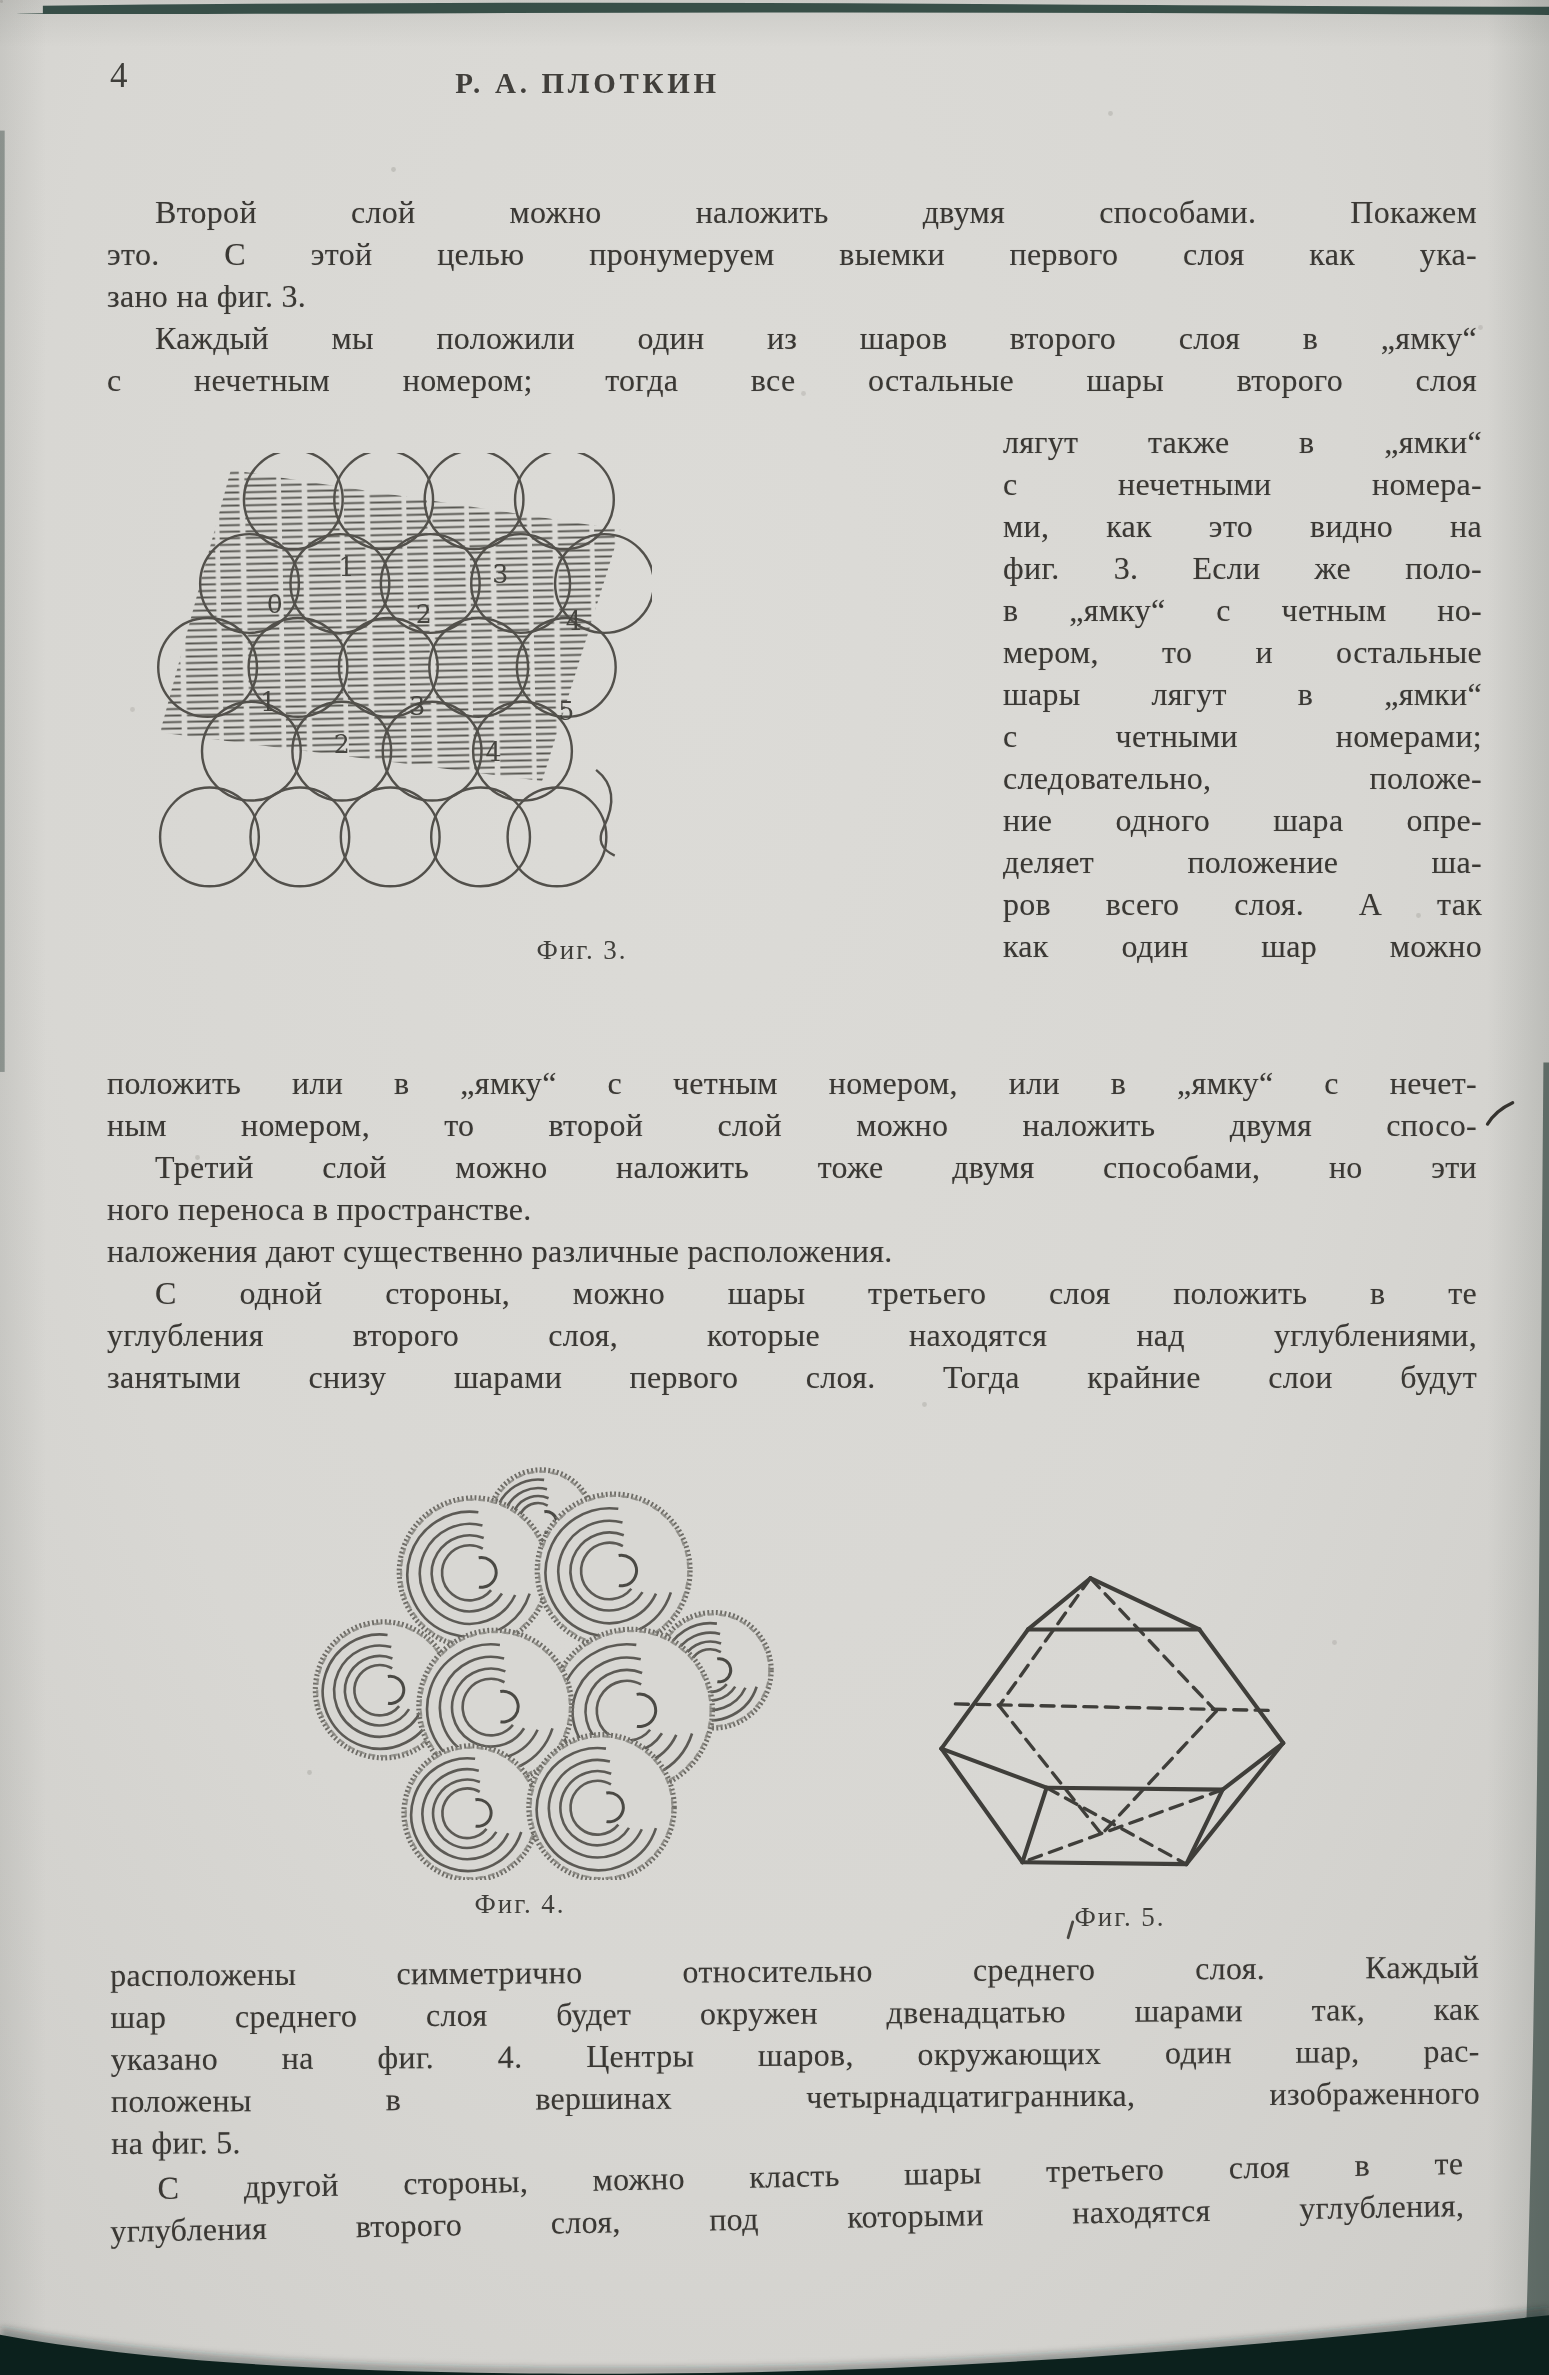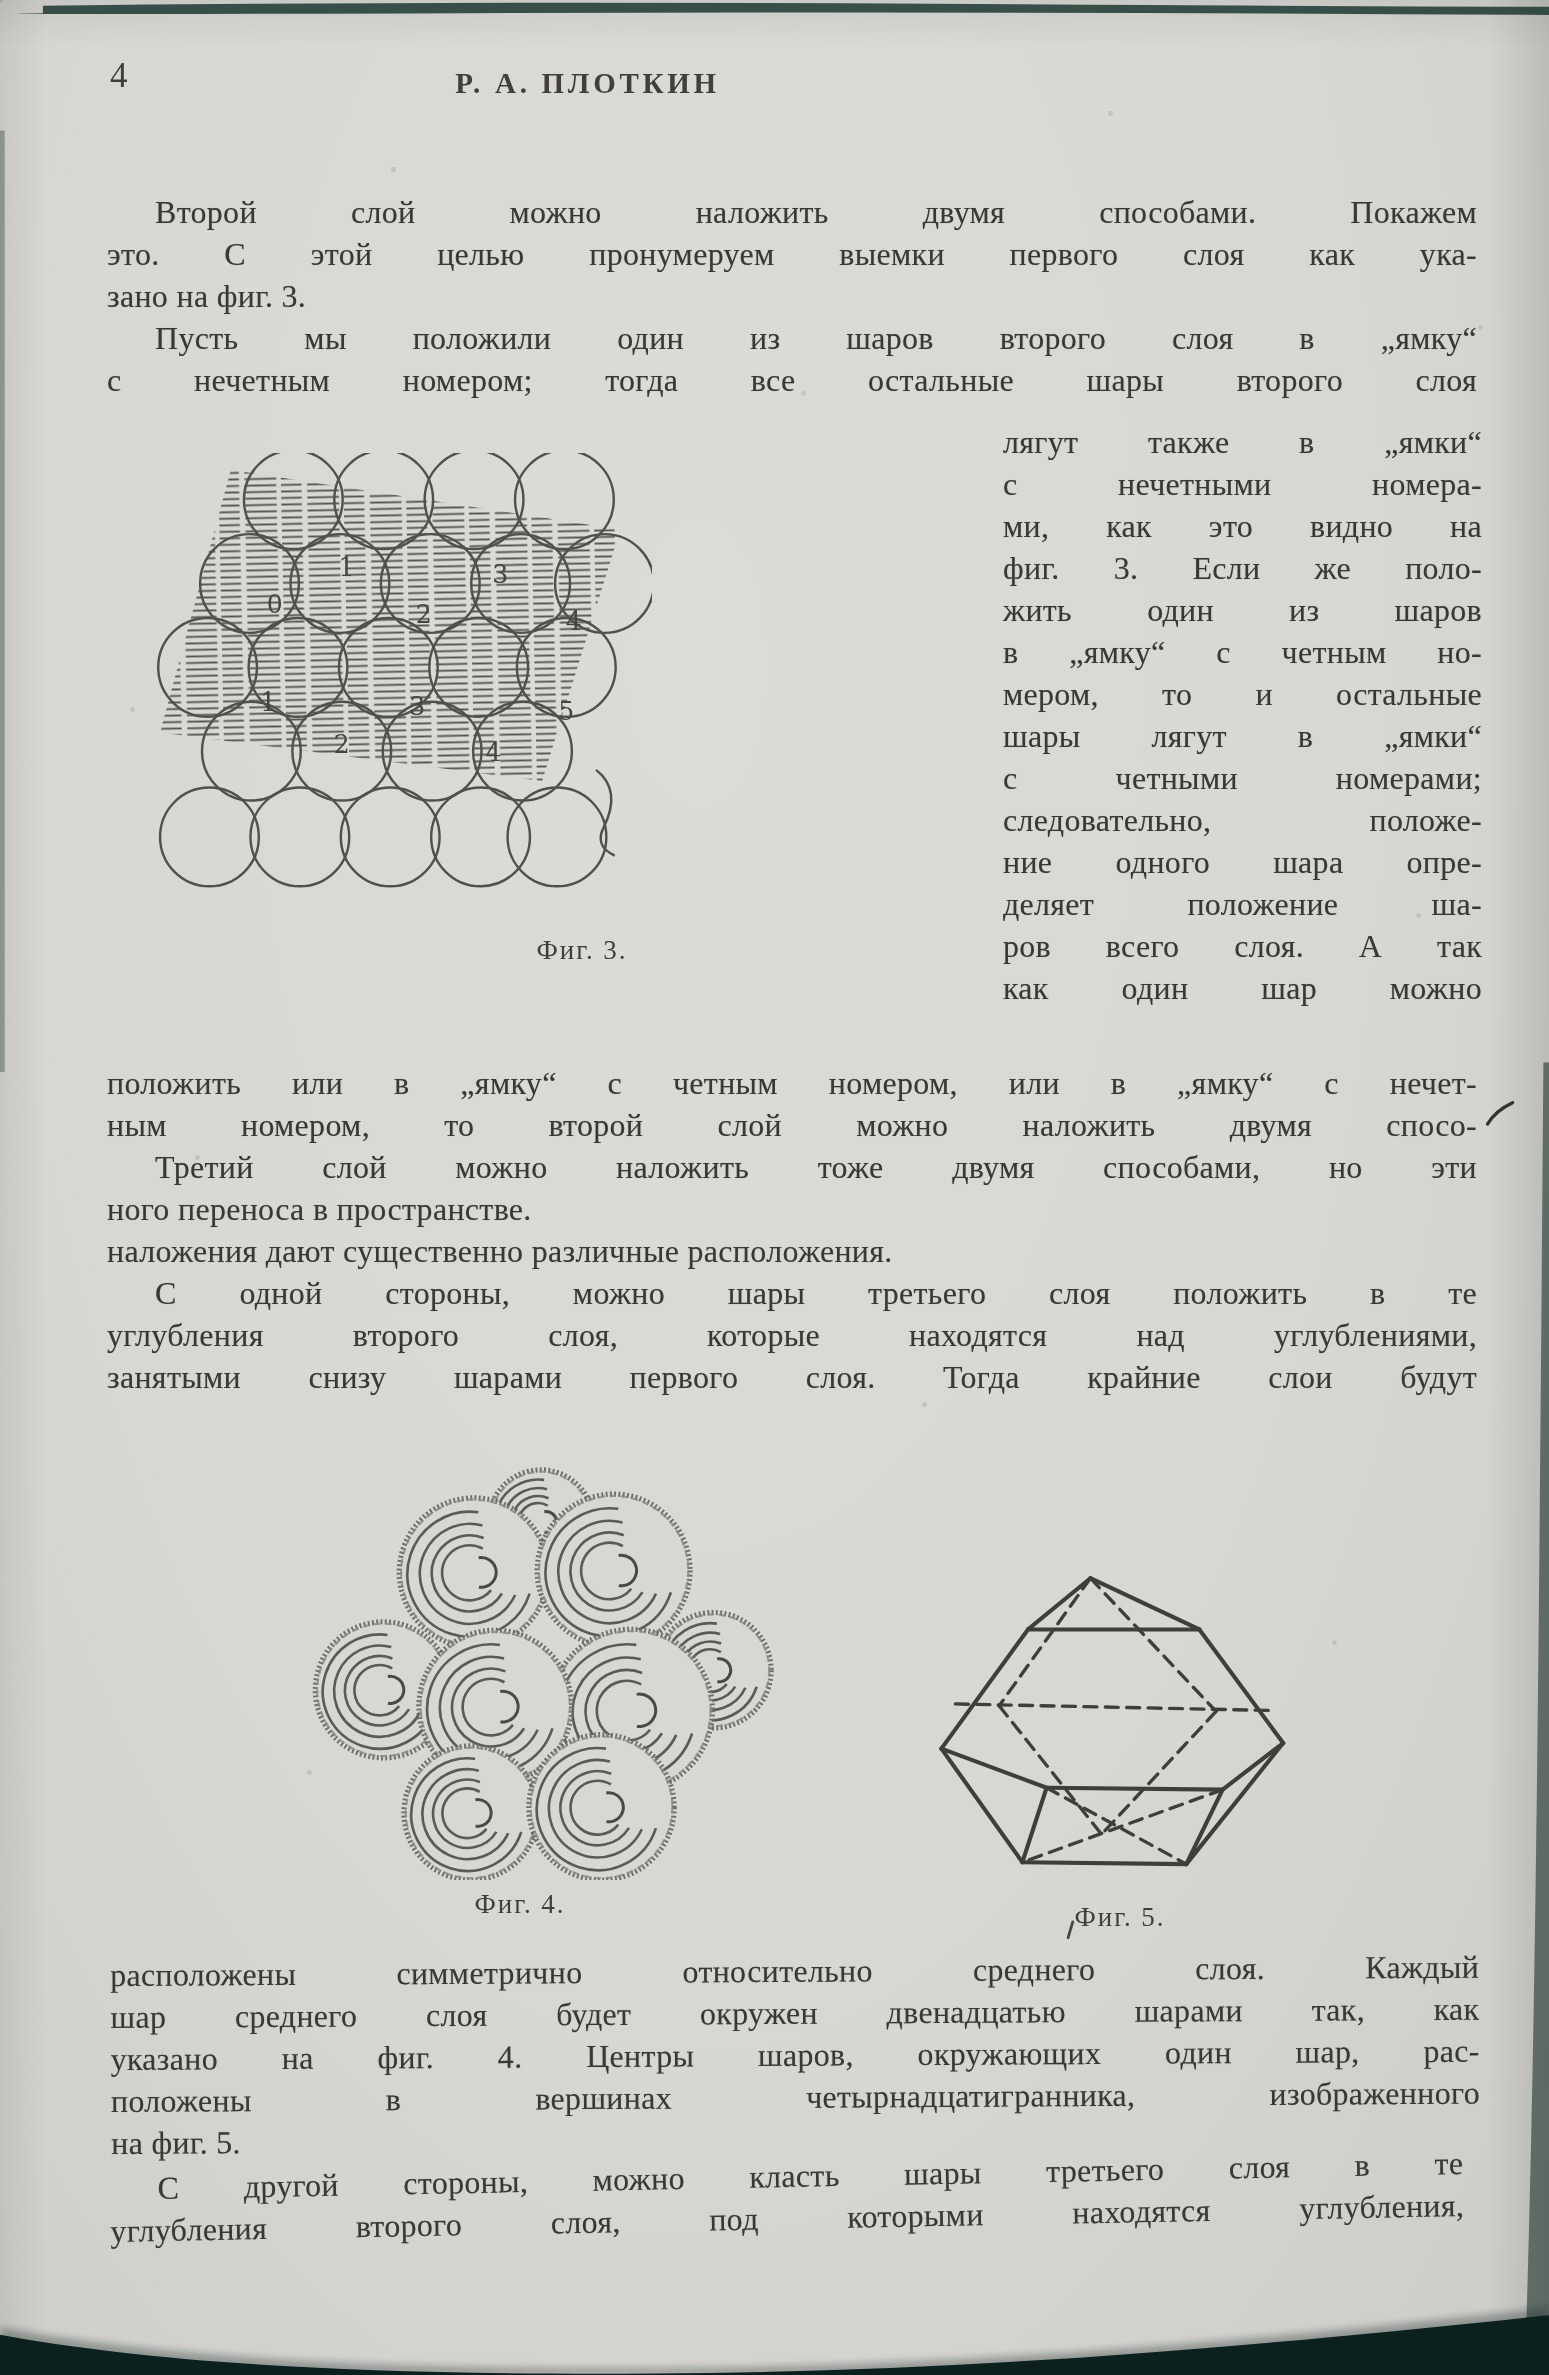--- a/index.html
+++ b/index.html
@@ -44,21 +44,21 @@
   <div class="paper"></div>
   <div class="specks"></div>
 
   <div class="pagenum">4</div>
   <div class="runhead">Р. А. ПЛОТКИН</div>
 
   <div class="txt" style="left:107px;top:191px;width:1370px;">
       <div class="line indent">Второй слой можно наложить двумя способами. Покажем</div>
       <div class="line">это. С этой целью пронумеруем выемки первого слоя как ука-</div>
       <div class="line last">зано на фиг. 3.</div>
-      <div class="line indent">Пусть мы положили один из шаров второго слоя в „ямку“</div>
+      <div class="line indent">Каждый мы положили один из шаров второго слоя в „ямку“</div>
       <div class="line">с нечетным номером; тогда все остальные шары второго слоя</div>
     </div>
 
   <figure style="position:absolute;left:93px;top:453px;">
     <svg id="fig3" width="559" height="452" viewBox="0 0 600 485">
         <defs>
           <pattern id="hatch" width="67" height="7" patternUnits="userSpaceOnUse" patternTransform="rotate(-1.2)">
             <path d="M0,3.5 H22 M28,3.5 H62" stroke="#565550" stroke-width="2" fill="none"></path>
           </pattern>
         </defs>
@@ -99,21 +99,20 @@
         <text x="508" y="286" font-size="27" font-family="&quot;DejaVu Serif&quot;,serif" fill="#45443f" text-anchor="middle">5</text>
       </svg>
   </figure>
   <div class="caption" style="left:461px;top:909px;">Фиг. 3.</div>
 
   <div class="txt" style="left:1003px;top:421px;width:479px;">
       <div class="line">лягут также в „ямки“</div>
       <div class="line">с нечетными номера-</div>
       <div class="line">ми, как это видно на</div>
       <div class="line">фиг. 3. Если же поло-</div>
-      <div class="line">жить один из шаров</div>
       <div class="line">в „ямку“ с четным но-</div>
       <div class="line">мером, то и остальные</div>
       <div class="line">шары лягут в „ямки“</div>
       <div class="line">с четными номерами;</div>
       <div class="line">следовательно, положе-</div>
       <div class="line">ние одного шара опре-</div>
       <div class="line">деляет положение ша-</div>
       <div class="line">ров всего слоя. А так</div>
       <div class="line">как один шар можно</div>
     </div>

